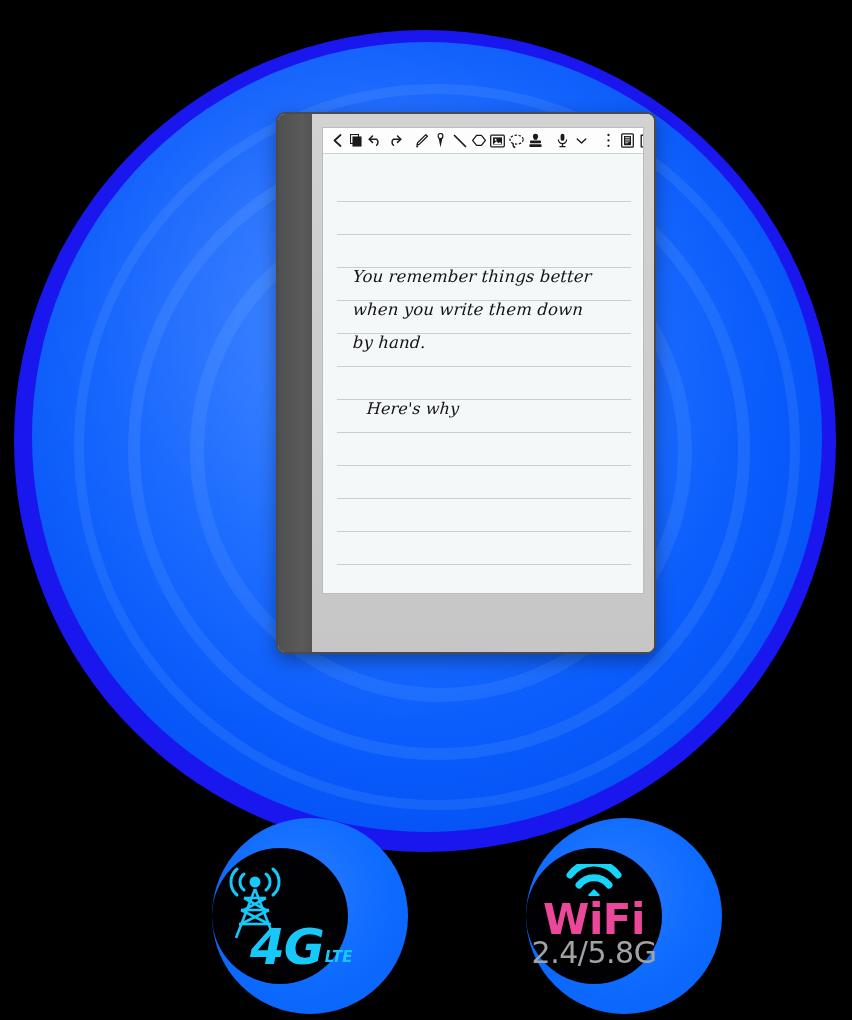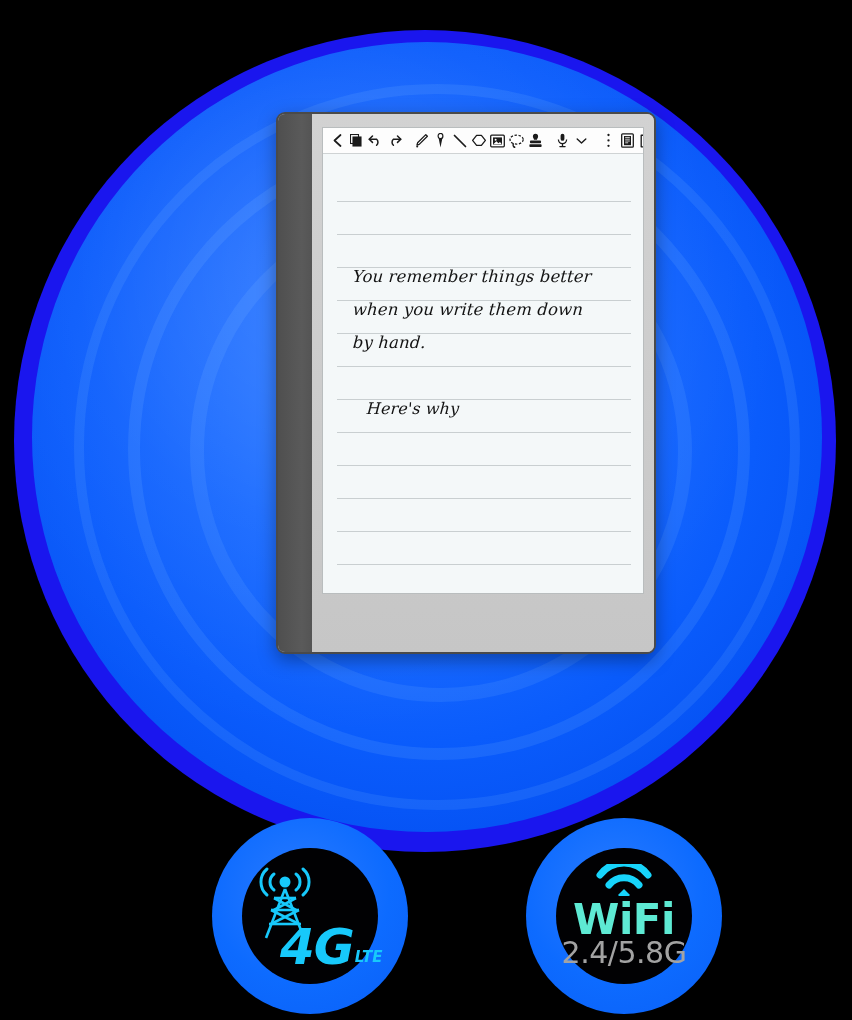--- a/index.html
+++ b/index.html
@@ -192,21 +192,21 @@
 
   
   .badge {
     position: absolute;
     width: 196px;
     height: 196px;
     border-radius: 50%;
     background: radial-gradient(circle at 45% 38%, #2a7bff 0%, #0d6bff 55%, #0a60f7 100%);
     display: flex;
     align-items: center;
-    justify-content: center;
+    justify-content: flex-start;
   }
   .badge-core {
     width: 136px;
     height: 136px;
     border-radius: 50%;
     background: #010103;
     display: flex;
     flex-direction: column;
     align-items: center;
     justify-content: center;
@@ -234,21 +234,21 @@
     color: #17c9fb;
     font-family: "DejaVu Sans", sans-serif;
     font-weight: bold;
     font-style: italic;
   }
   .lte-4g { font-size: 50px; line-height: 0.82; letter-spacing: -1px; }
   .lte-sub { font-size: 15px; line-height: 1; margin-left: 1px; padding-bottom: 3px; }
 
   .wifi-arcs { margin-bottom: 2px; }
   .wifi-word {
-    color: #5eead4;
+    color: #ec4899;
     font-family: "DejaVu Sans", sans-serif;
     font-weight: bold;
     font-size: 42px;
     line-height: 0.88;
     letter-spacing: -0.5px;
   }
   .wifi-bands {
     color: #a3a3a3;
     font-family: "DejaVu Sans", sans-serif;
     font-weight: normal;

